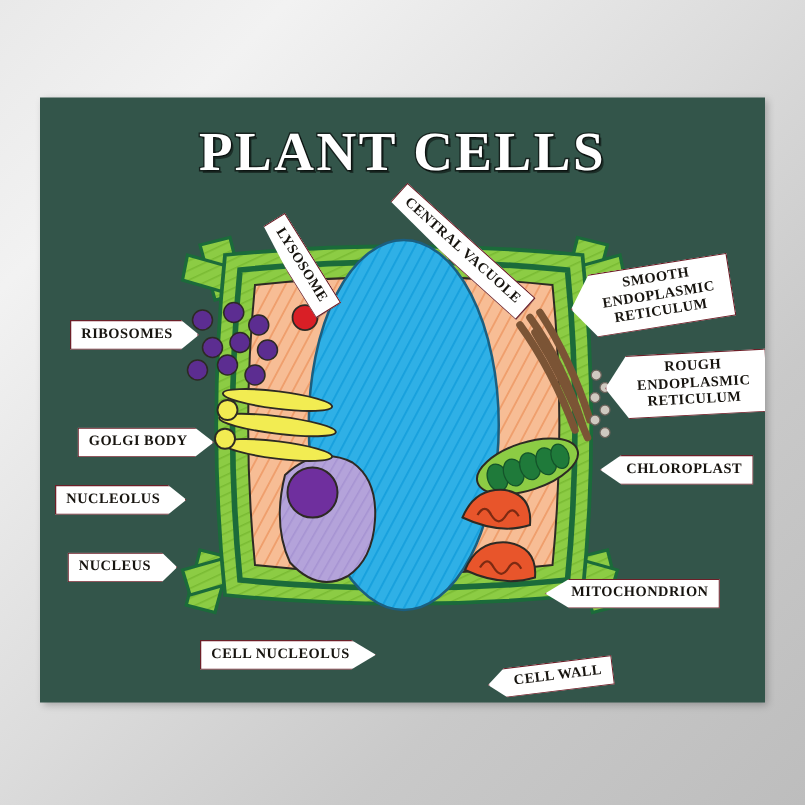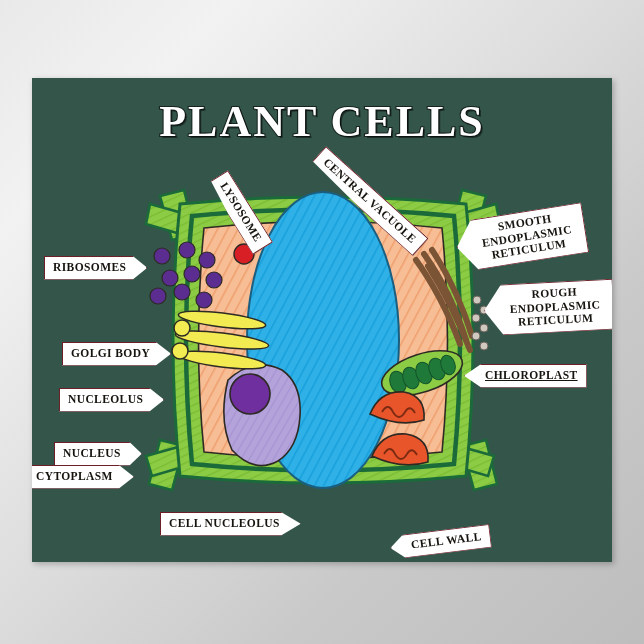--- a/index.html
+++ b/index.html
@@ -178,36 +178,36 @@
       <g>
         <path d="M338,336 Q348,312 372,314 Q394,318 392,342 Q368,350 338,336 Z" fill="#e8552b" stroke="#2d2a24" stroke-width="1.6"></path>
         <path d="M350,334 q6,-10 11,0 q6,10 12,0 q5,-8 10,1" fill="none" stroke="#7d2a12" stroke-width="1.8"></path>
       </g>
       <g>
         <path d="M340,378 Q350,354 374,356 Q398,360 396,384 Q370,392 340,378 Z" fill="#e8552b" stroke="#2d2a24" stroke-width="1.6"></path>
         <path d="M352,376 q6,-10 11,0 q6,10 12,0 q5,-8 10,1" fill="none" stroke="#7d2a12" stroke-width="1.8"></path>
       </g>
     </svg>
 
-    <div class="label arr-right" style="left:12px; top:178px;">RIBOSOMES</div>
+    <div class="label arr-right" style="left:24px; top:178px;">RIBOSOMES</div>
 
     <div class="label arr-right" style="left:10px; top:264px;margin-left:20px;">GOLGI BODY</div>
 
-    <div class="label arr-right" style="left:12px; top:310px;margin-left:15px;">NUCLEOLUS</div>
+    <div class="label arr-right" style="left:12px; top:310px;">NUCLEOLUS</div>
 
     <div class="label arr-right" style="left:22px; top:348px;margin-top:16px;">NUCLEUS</div>
 
-    <div class="label arr-right" style="left:-5px; top:387px;">CYTOPLASM</div>
 
     <div class="label arr-right" style="left:128px; top:434px;">CELL NUCLEOLUS</div>
 
     <div class="label arr-left" style="left:358px; top:452px; transform:rotate(-7deg);">CELL WALL</div>
 
-
-    <div class="label arr-left" style="left:432px; top:286px;text-decoration:underline;">CHLOROPLAST</div>
+    <div class="label arr-left" style="left:404px; top:385px;">MITOCHONDRION</div>
+
+    <div class="label arr-left" style="left:448px; top:286px;">CHLOROPLAST</div>
 
     <div class="label arr-left multi" style="left:452px; top:204px; width:100px; transform:rotate(-3deg);">
       <span>ROUGH</span><br>
       <span>ENDOPLASMIC</span><br>
       <span>RETICULUM</span>
     </div>
 
     <div class="label arr-left multi" style="left:424px; top:134px; width:100px; transform:rotate(-9deg);">
       <span>SMOOTH</span><br>
       <span>ENDOPLASMIC</span><br>

